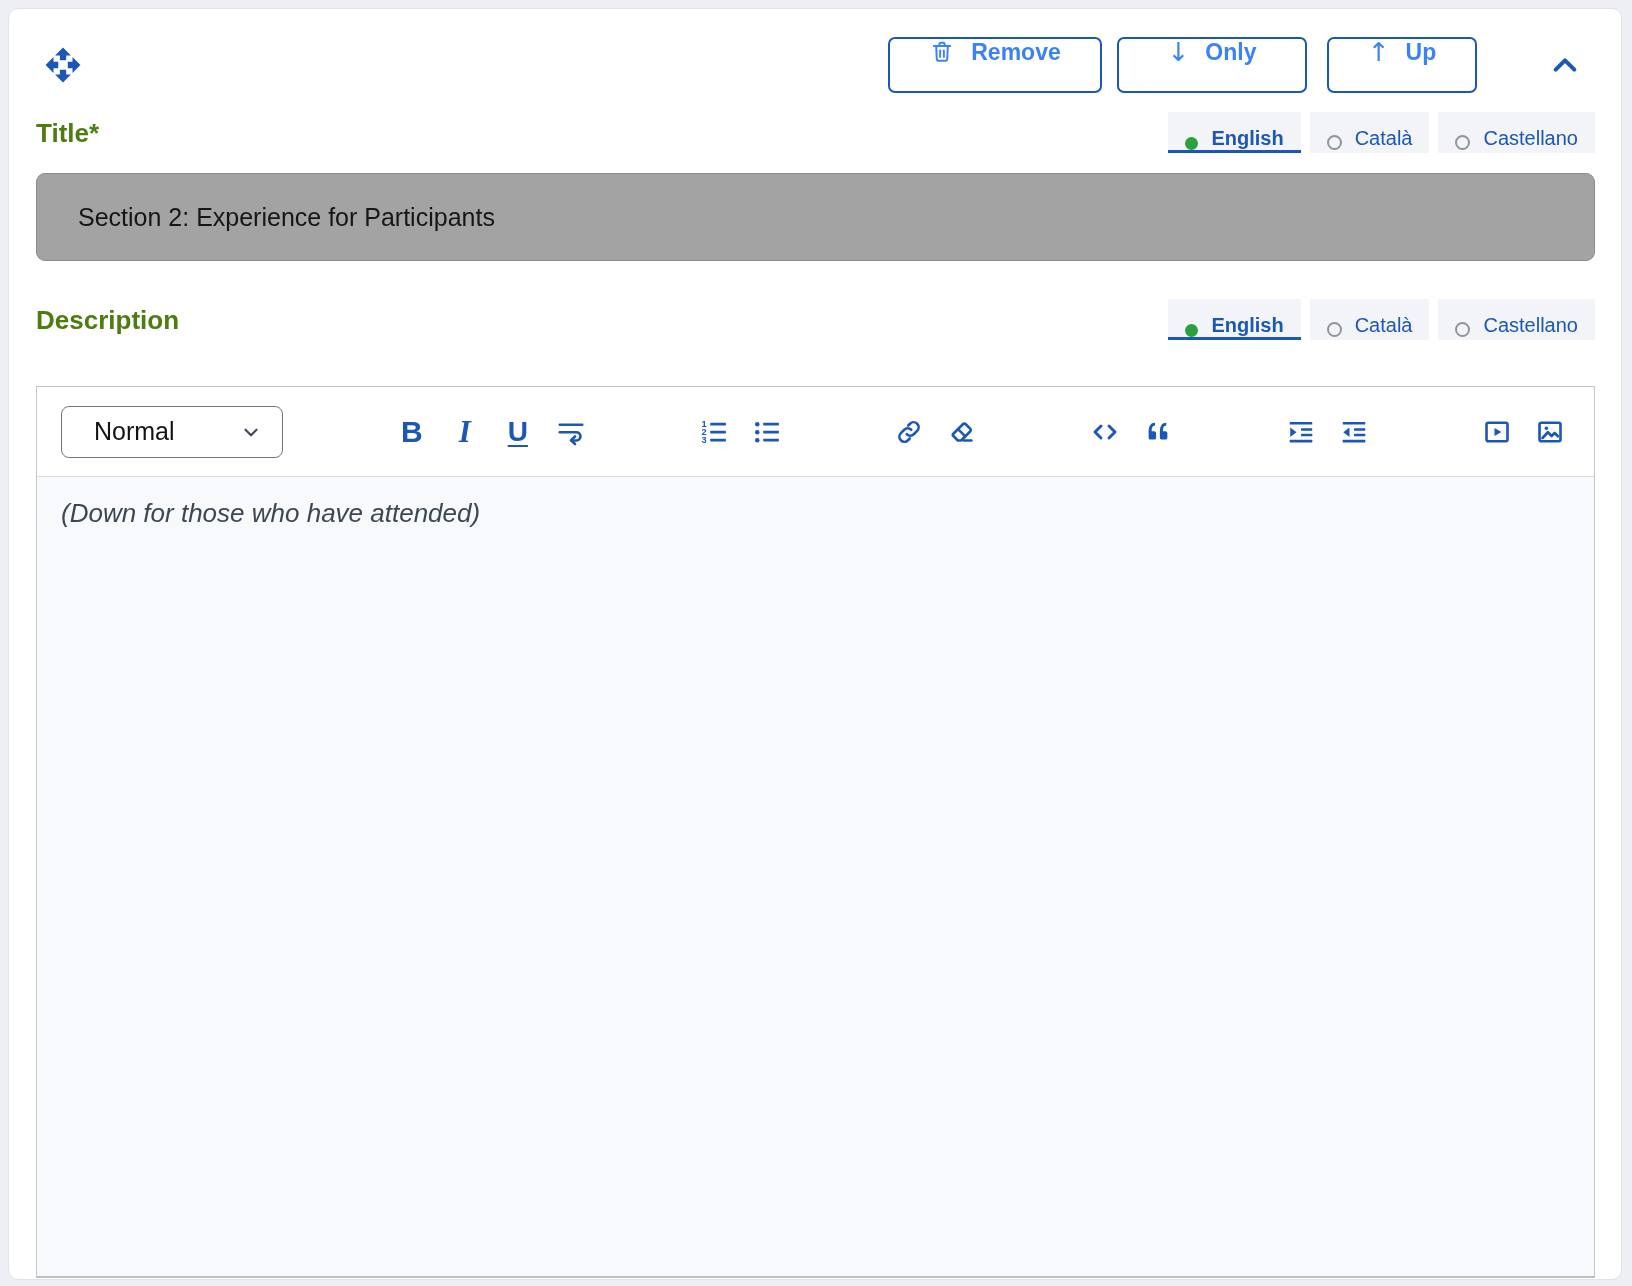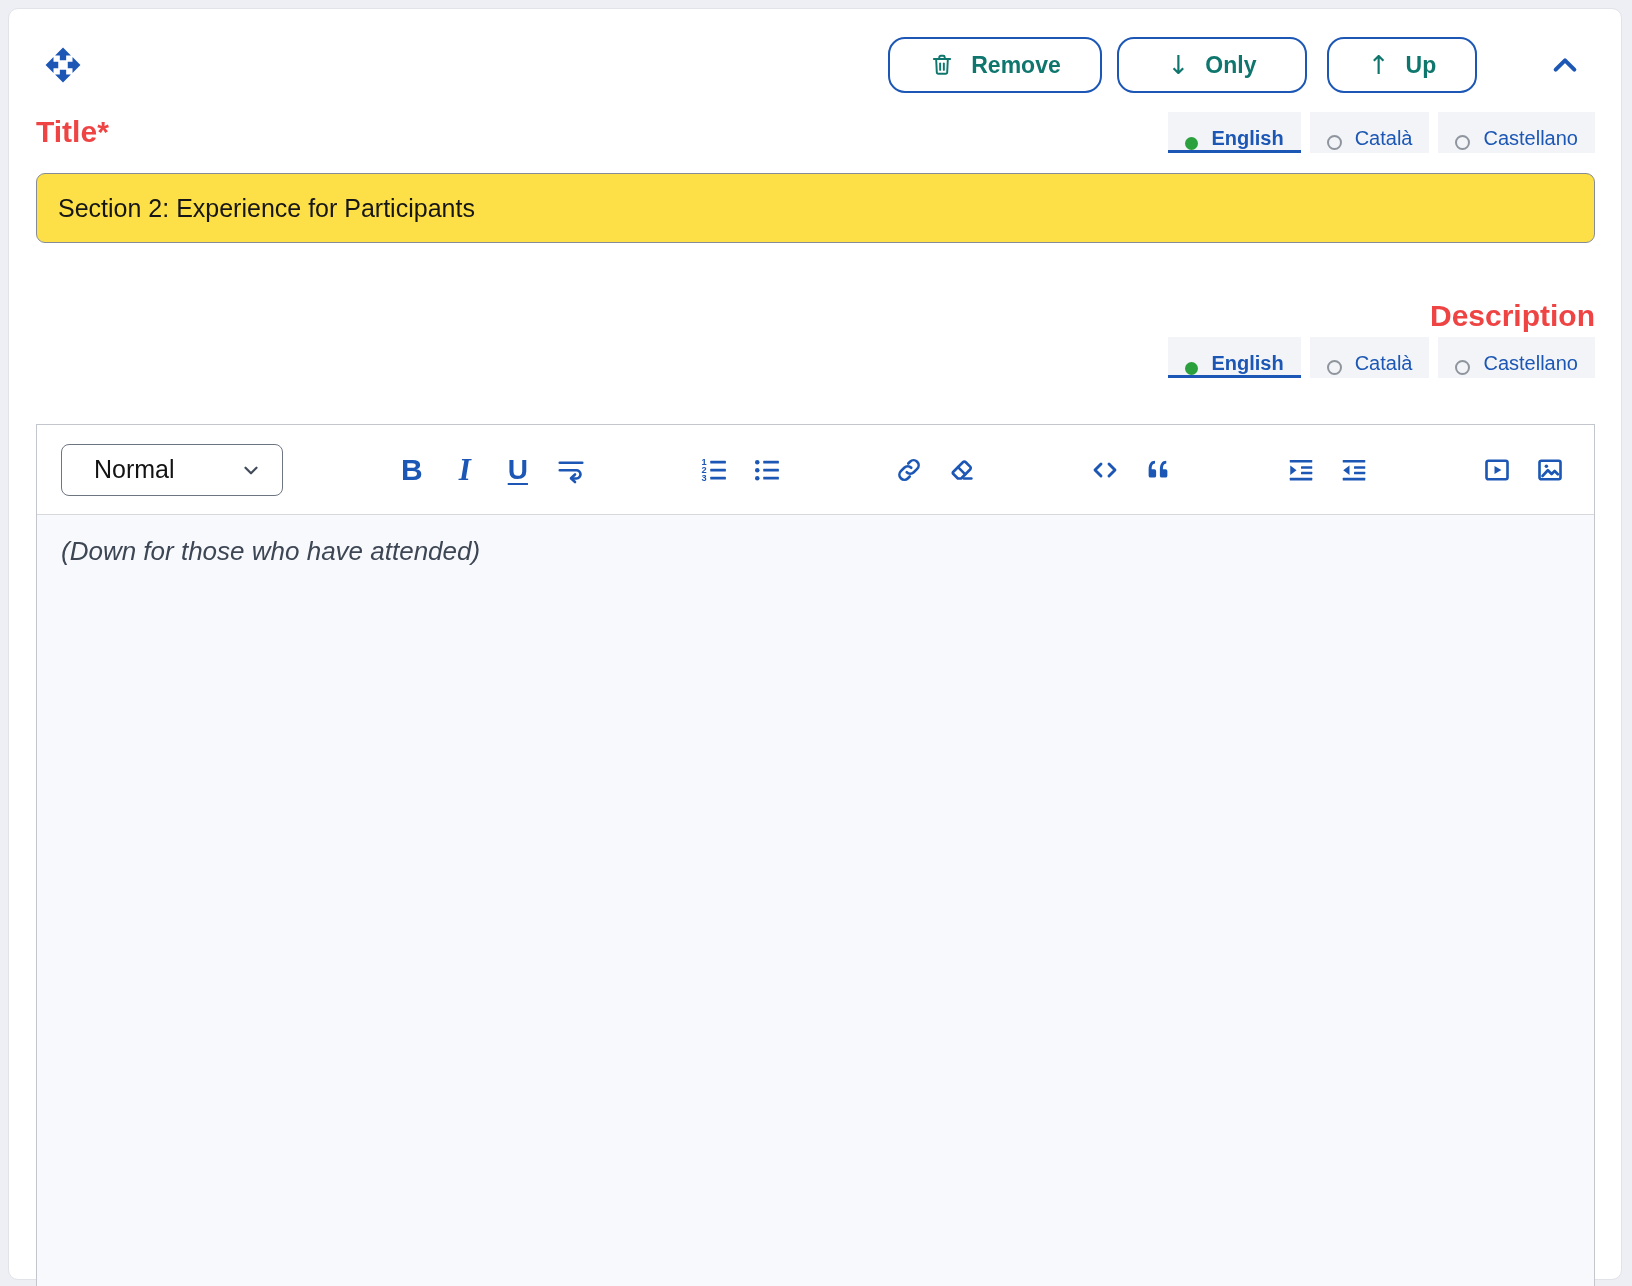--- a/index.html
+++ b/index.html
@@ -18,50 +18,50 @@
     border-radius:10px;
     padding:27px 26px 0 27px;
   }
   
   .header-row { display:flex; align-items:center; height:58px; }
   .drag-handle { width:38px; height:38px; margin-left:8px; color:#1c57b5; flex:none; cursor:move; }
   .drag-handle svg { width:38px; height:38px; display:block; }
   .section-title { font-size:28px; font-weight:bold; color:#1c57b5; margin-left:13px; letter-spacing:.2px; }
   .header-spacer { flex:1; }
   .btn {
-    display:flex; align-items:center; justify-content:center; gap:16px;
-    height:56px; background:#fff; border:2px solid #1c57b5; border-radius:17px;
-    color:#0f766e; font-weight:bold; font-size:23px; font-family:inherit; cursor:pointer;
+    display:flex; justify-content:center; gap:16px;
+    height:56px; background:#fff; border:2px solid #1c57b5; border-radius:7px;
+    color:#3b82f6; font-weight:bold; font-size:23px; font-family:inherit; cursor:pointer;
   }
   .btn svg { width:26px; height:26px; display:block; }
   .btn-remove { width:214px; }
   .btn-down   { width:190px; margin-left:15px; }
   .btn-up     { width:150px; margin-left:20px; }
   .arrow-glyph { font-family:"DejaVu Sans", sans-serif; font-size:26px; font-weight:normal; line-height:1; }
   .collapse-btn { margin-left:72px; margin-right:14px; width:32px; height:32px; border:none; background:transparent; color:#1c57b5; cursor:pointer; padding:0; }
   .collapse-btn svg { width:32px; height:32px; display:block; }
   
   .label-row { display:flex; align-items:flex-end; justify-content:space-between; margin-top:18px; }
-  .label-row.desc { margin-top:56px;flex-direction:column; }
-  .field-label { font-size:30px; font-weight:bold; color:#ef4444; padding-bottom:4px; }
+  .label-row.desc { margin-top:38px; }
+  .field-label { font-size:26px; font-weight:bold; color:#4d7c0f; padding-bottom:4px; }
   .lang-tabs { display:flex; gap:9px; }
   .lang-tab {
     display:flex; align-items:flex-end; gap:13px;
     background:#f3f4f7; height:41px; padding:0 17px;
     font-size:20px; color:#1c57b5; cursor:pointer;
     border-bottom:3px solid transparent;
   }
   .lang-tab.active { font-weight:bold; border-bottom-color:#1c57b5; }
   .dot { width:13px; height:13px; border-radius:50%; background:#2aa13c; flex:none; }
   .circle { width:15px; height:15px; border-radius:50%; border:2px solid #8f959e; background:transparent; flex:none; }
   
   .text-input {
-    display:block; margin-top:20px; width:100%; height:70px;
-    border:1.5px solid #858c98; border-radius:9px; background:#fde047;
-    font-size:25px; color:#161616; padding:0 21px; font-family:inherit; outline:none;
+    display:block; margin-top:20px; width:100%; height:88px;
+    border:1.5px solid #858c98; border-radius:9px; background:#a3a3a3;
+    font-size:25px; color:#161616; padding:0 41px; font-family:inherit; outline:none;
   }
   
   .editor {
     margin-top:46px; height:892px;
     border:1px solid #c3c6cc; border-bottom:2px solid #bcbfc4;
     display:flex; flex-direction:column; background:#fff;
   }
   .toolbar {
     height:90px; flex:none; display:flex; align-items:center;
     padding:0 24px; background:#fff; border-bottom:1px solid #d6d8dc;justify-content:space-between;

